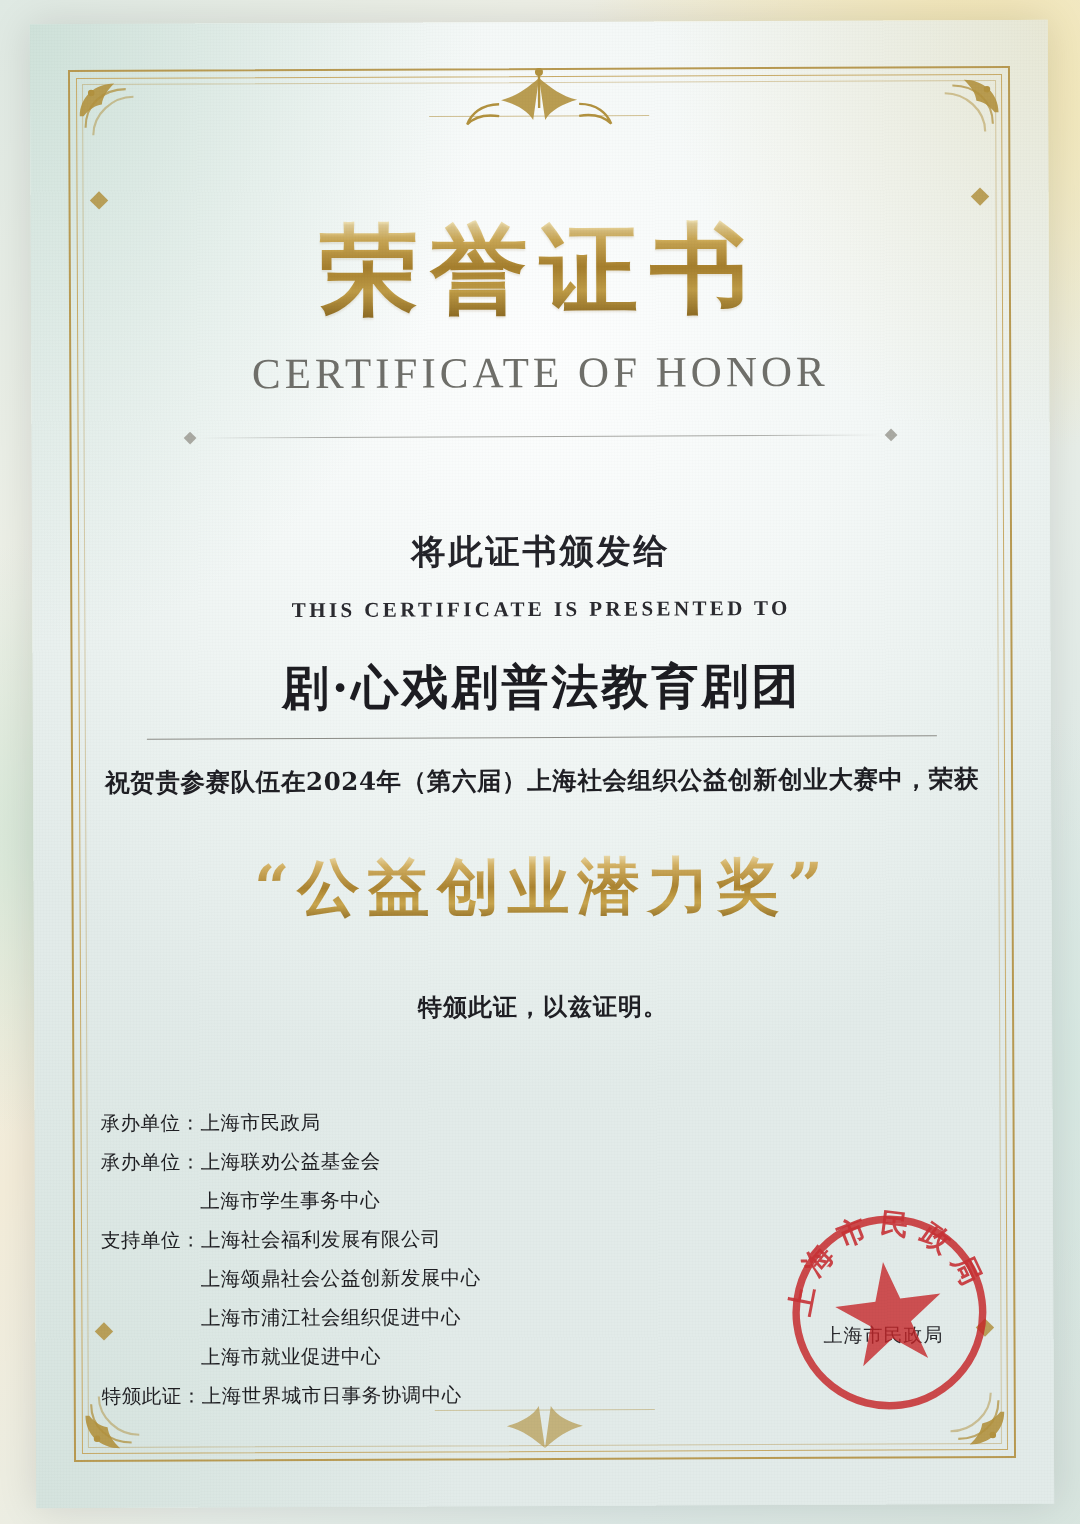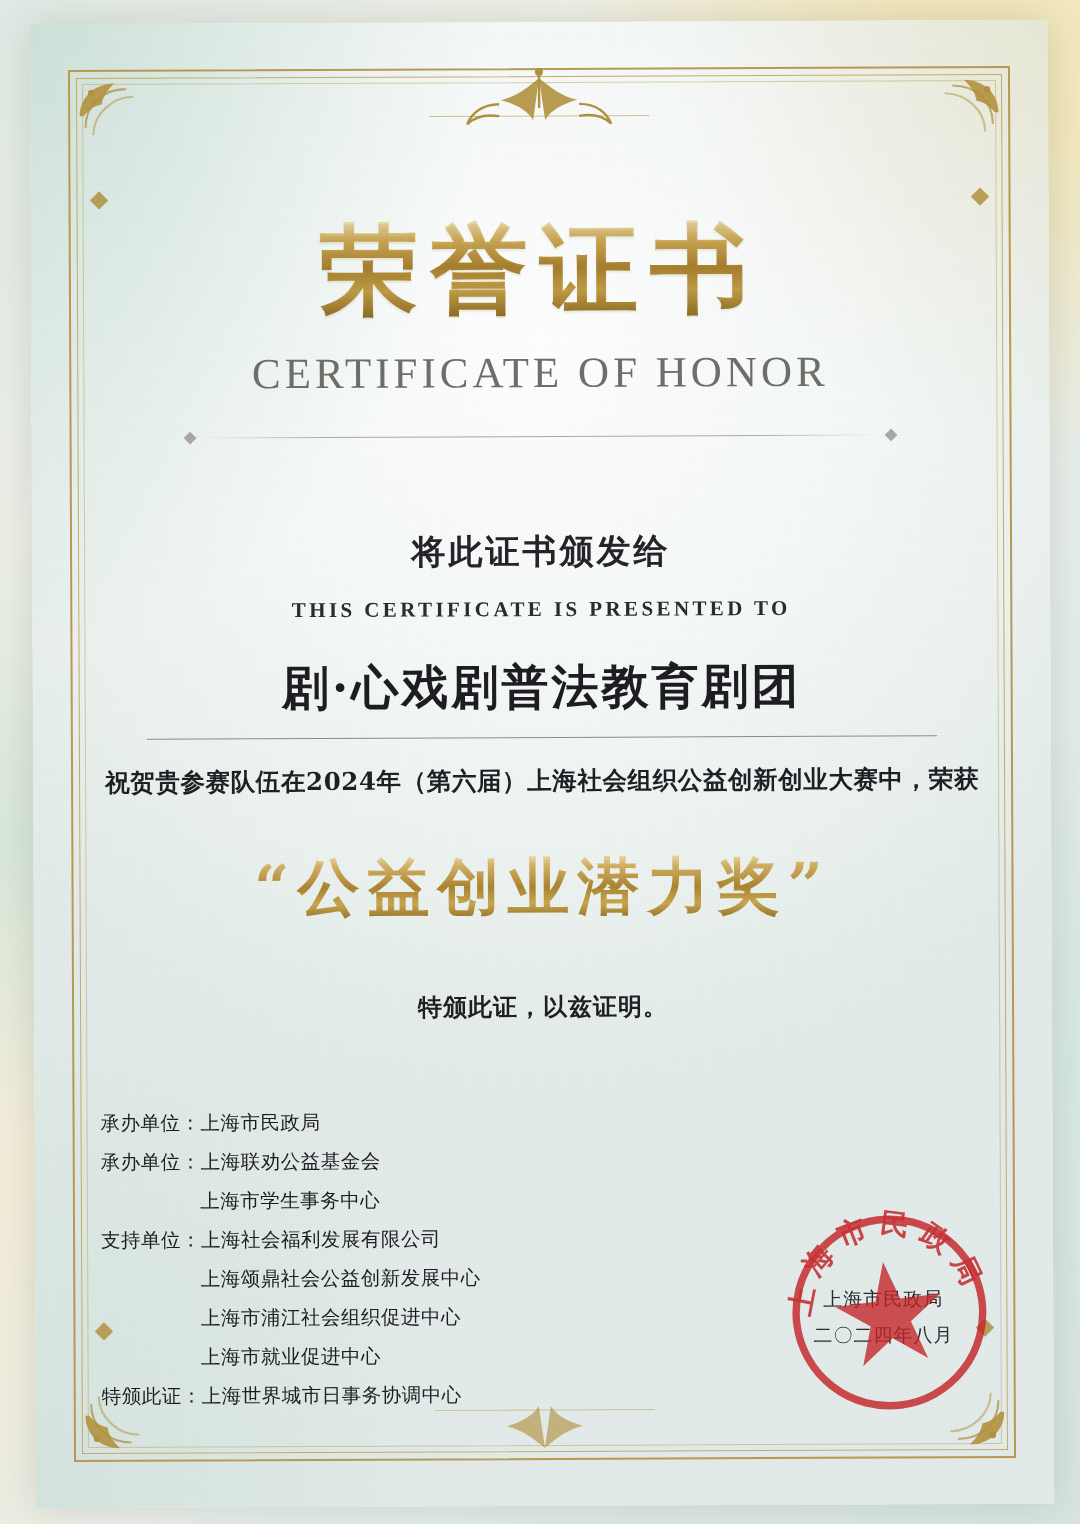--- a/index.html
+++ b/index.html
@@ -390,21 +390,20 @@
       <div class="row indent"><span>上海市学生事务中心</span></div>
       <div class="row"><span>支持单位：</span><span>上海社会福利发展有限公司</span></div>
       <div class="row indent"><span>上海颂鼎社会公益创新发展中心</span></div>
       <div class="row indent"><span>上海市浦江社会组织促进中心</span></div>
       <div class="row indent"><span>上海市就业促进中心</span></div>
       <div class="row"><span>特颁此证：</span><span>上海世界城市日事务协调中心</span></div>
     </div>
 
     <div class="seal-text">
       <div>上海市民政局</div>
-      <div>二〇二四年八月</div>
     </div>
 
     <div class="seal">
       <svg viewBox="0 0 200 200">
         <defs>
           <path id="sealArc" d="M100,100 m-74,0 a74,74 0 1,1 148,0"></path>
         </defs>
         <circle cx="100" cy="100" r="88" fill="none" stroke="#c62327" stroke-width="7" opacity=".88"></circle>
         <path d="M100 52 L111.8 88.3 L150 88.3 L119.1 110.8 L130.9 147.1 L100 124.6 L69.1 147.1 L80.9 110.8 L50 88.3 L88.2 88.3 Z" fill="#c62327" opacity=".85"></path>
         <text font-family="'DejaVu Sans','Liberation Sans',sans-serif" font-size="27" font-weight="bold" fill="#c62327" opacity=".9">

